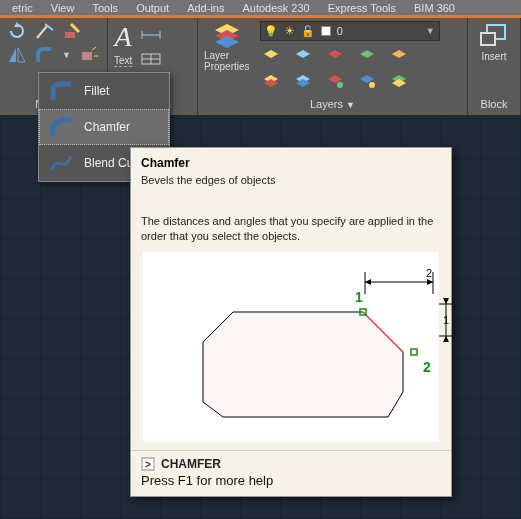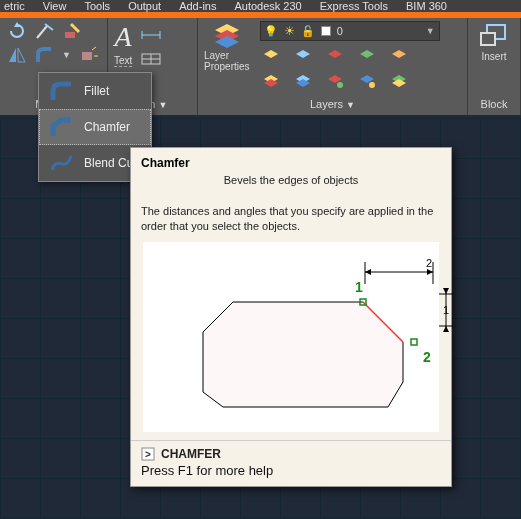--- a/index.html
+++ b/index.html
@@ -1,36 +1,36 @@
 <!DOCTYPE html>
 <html><head>
 <meta charset="utf-8">
 <style>
   * { box-sizing: border-box; margin: 0; padding: 0; font-family: "Segoe UI", Arial, sans-serif; }
   body { width: 521px; height: 519px; background: #1e2a38; overflow: hidden; position: relative; }
-  .menubar { background: #404040; color: #e0e0e0; font-size: 11px; height: 18px; display: flex; align-items: center; padding-left: 4px; border-bottom: 6px solid #f97316; }
+  .menubar { background: #737373; color: #e0e0e0; font-size: 11px; height: 18px; display: flex; align-items: center; padding-left: 12px; border-bottom: 3px solid #f97316; }
   .menubar span { margin-right: 18px; cursor: default; }
   .ribbon { background: #5a5a5a; height: 98px; display: flex; border-bottom: 1px solid #2a2a2a; }
   .panel { border-right: 1px solid #3a3a3a; padding: 3px 6px 0 6px; display: flex; flex-direction: column; justify-content: space-between; }
   .panel-body { flex: 1; display: flex; flex-direction: column; }
   .panel-title { font-size: 11px; color: #ddd; text-align: center; height: 18px; line-height: 15px; }
   .panel-title .chev { font-size: 9px; }
   .icon-row { display: flex; gap: 6px; align-items: center; }
   .ribbon-icon { width: 22px; height: 20px; display:flex; align-items:center; justify-content:center; }
   .big-text-a { font-family: Georgia, serif; font-size: 28px; color: #e8e8e8; font-style: italic; }
   .layer-combo { background: #454545; border: 1px solid #2f2f2f; width: 180px; height: 20px; display: flex; align-items: center; font-size: 11px; color: #ddd; padding: 0 4px; gap: 6px; }
   .layer-combo .sun { color: #ffd040; font-size: 12px; }
-  .flyout { position: absolute; left: 38px; top: 72px; width: 114px; background: #555; border: 1px solid #888; box-shadow: 2px 2px 6px rgba(0,0,0,.5); z-index: 3; }
+  .flyout { position: absolute; left: 38px; top: 72px; width: 132px; background: #555; border: 1px solid #888; box-shadow: 2px 2px 6px rgba(0,0,0,.5); z-index: 3; }
   .flyout-item { display: flex; align-items: center; padding: 6px 8px; font-size: 12px; color: #eee; gap: 10px; border: 1px solid transparent; }
   .flyout-item.sel { background: #6d6d6d; border: 1px dotted #bbb; }
   .flyout-icon { width: 26px; height: 22px; display:flex; align-items:center; justify-content:center; }
   .tooltip { position: absolute; left: 130px; top: 147px; width: 322px; background: #f6f2e8; border: 1px solid #999; box-shadow: 3px 3px 8px rgba(0,0,0,.6); padding: 0; font-size: 11px; color: #222; z-index: 4; }
   .tooltip .tt-pad { padding: 8px 10px 6px 10px; }
   .tooltip .tt-title { font-weight: bold; margin-bottom: 4px; font-size: 12px; color: #000; }
-  .tooltip .tt-desc { margin-bottom: 18px; text-align: center; }
+  .tooltip .tt-desc { margin-bottom: 28px; }
   .tooltip .tt-body { margin-bottom: 8px; line-height: 1.35; }
   .diagram { height: 190px; position: relative; margin: 4px 2px 2px 2px; background: #fff; }
   .tt-footer { border-top: 1px solid #ccc; padding: 6px 10px 8px 10px; }
   .tt-cmd { display:flex; align-items:center; gap:6px; font-weight:bold; font-size:12px; margin-bottom:2px; }
   .tt-help { font-size: 13px; color: #111; }
   .grid { position: absolute; left:0; top:118px; right:0; bottom:0; background:
     linear-gradient(#132631 1px, transparent 1px) 0 0/40px 40px,
     linear-gradient(90deg,#132631 1px, transparent 1px) 0 0/40px 40px,
     #202938; z-index:0; }
   .prop-col { display:flex; flex-direction:column; align-items:center; font-size:10px; color:#ddd; gap:2px; }

